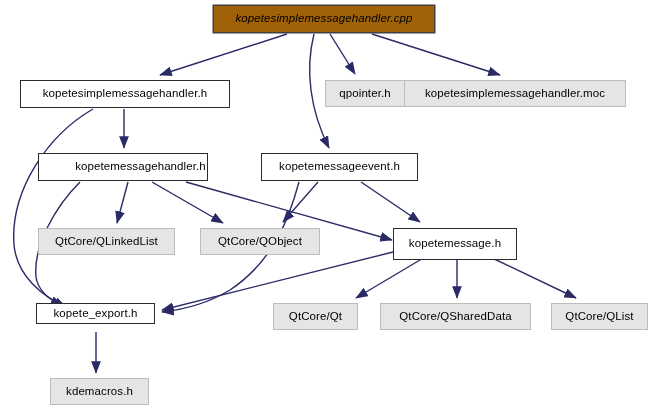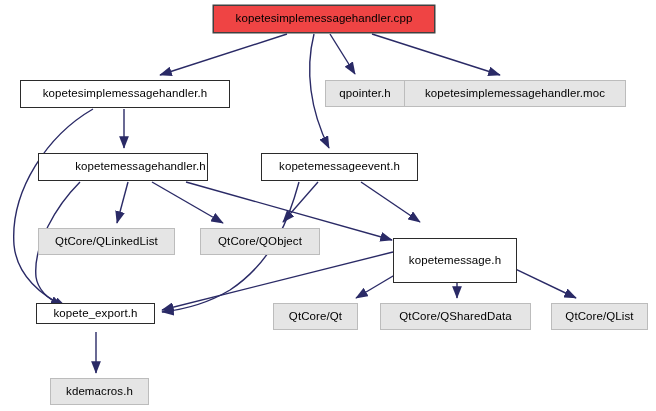--- a/index.html
+++ b/index.html
@@ -29,23 +29,24 @@
     display: flex;
     align-items: center;
     justify-content: center;
     white-space: nowrap;
     color: #000000;
     font-size: 11.5px;
     line-height: 1;
     letter-spacing: 0.1px;
   }
   .node-root {
-    background: #ef4444;
+    background: #a16207;
     border: 1px solid #404040;
     box-shadow: 0 0 0 0.5px #404040;
+    font-style: italic;
   }
   .node-bold {
     background: #ffffff;
     border: 1.5px solid #2b2b2b;
   }
   .node-plain {
     background: #e5e5e5;
     border: 1px solid #bcbcbc;
   }
 </style>
@@ -125,21 +126,21 @@
   </div>
 
   <div class="node node-plain" style="left:38px; top:228px; width:137px; height:27px;">
     <span>QtCore/QLinkedList</span>
   </div>
 
   <div class="node node-plain" style="left:200px; top:228px; width:120px; height:27px;">
     <span>QtCore/QObject</span>
   </div>
 
-  <div class="node node-bold" style="left:393px; top:228px; width:124px; height:45px;margin-top:10px;">
+  <div class="node node-bold" style="left:393px; top:228px; width:124px; height:32px;">
     <span>kopetemessage.h</span>
   </div>
 
   <div class="node node-bold" style="left:36px; top:303px; width:119px; height:21px;">
     <span>kopete_export.h</span>
   </div>
 
   <div class="node node-plain" style="left:273px; top:303px; width:85px; height:27px;">
     <span>QtCore/Qt</span>
   </div>

